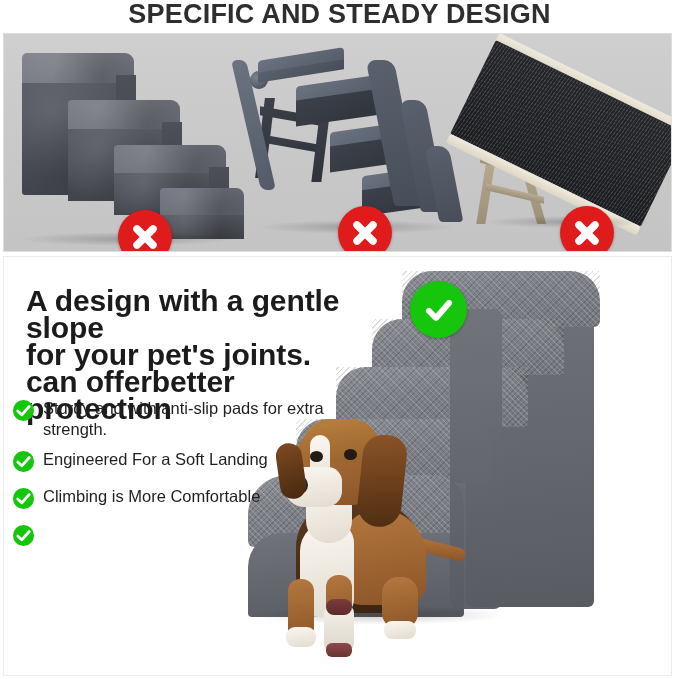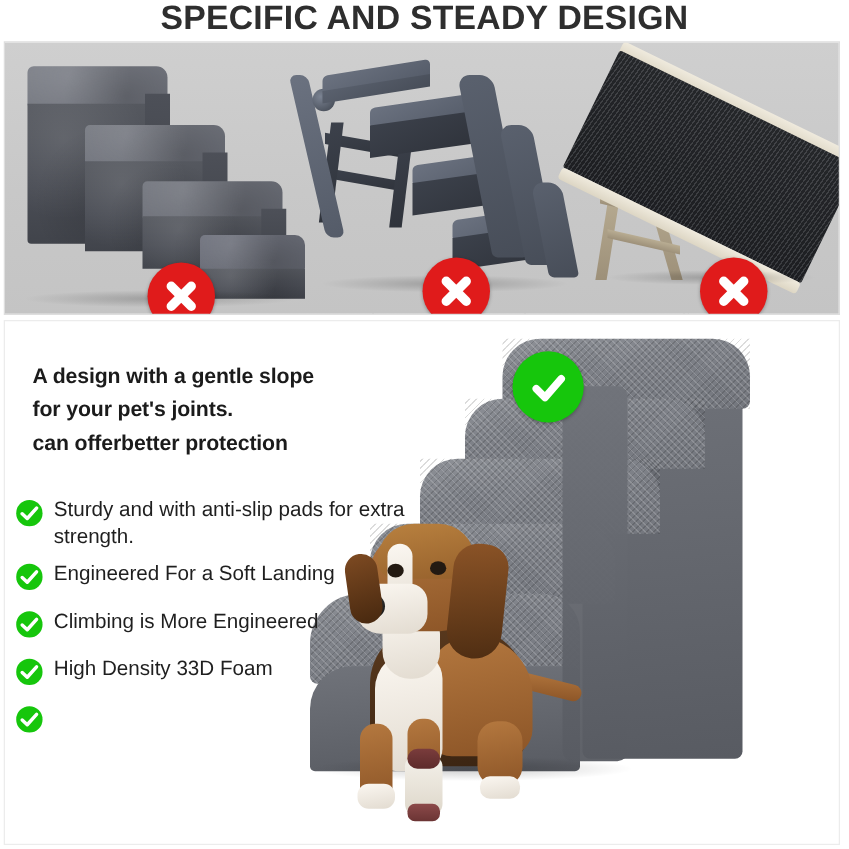--- a/index.html
+++ b/index.html
@@ -79,21 +79,21 @@
 
   
   .bottom-panel{
     position:absolute;left:3px;top:256px;width:669px;height:420px;
     background:#ffffff;border:1px solid #ececec;box-sizing:border-box;
     overflow:hidden;
   }
 
   .headline{
     position:absolute;left:22px;top:30px;width:320px;
-    font-size:17px;font-weight:bold;color:#1b1b1b;
+    font-size:30px;font-weight:bold;color:#1b1b1b;
     line-height:27px;letter-spacing:-.1px;
     z-index:6;
   }
 
   .bullets{position:absolute;left:6px;top:141px;width:330px;z-index:6;}
   .bullet{position:relative;display:flex;align-items:flex-start;margin-bottom:9px;}
   .bullet .bmark{flex:0 0 auto;margin:1px 8px 0 2px;}
   .bullet .btext{
     font-size:16.5px;color:#1f1f1f;line-height:21px;
   }
@@ -411,37 +411,28 @@
         <span class="btext">Engineered For a Soft Landing</span>
       </div>
 
       <div class="bullet">
         <span class="bmark">
           <svg width="23" height="23" viewBox="0 0 24 24">
             <circle cx="12" cy="12" r="11" fill="#16c60c"></circle>
             <polyline points="6,12.5 10.2,16.5 18,7.8" fill="none" stroke="#ffffff" stroke-width="2.9" stroke-linecap="round" stroke-linejoin="round"></polyline>
           </svg>
         </span>
-        <span class="btext">Climbing is More Engineered</span>
-      </div>
+        <span class="btext">Climbing is More Comfortable</span>
+      </div>
+
 
       <div class="bullet">
         <span class="bmark">
           <svg width="23" height="23" viewBox="0 0 24 24">
             <circle cx="12" cy="12" r="11" fill="#16c60c"></circle>
             <polyline points="6,12.5 10.2,16.5 18,7.8" fill="none" stroke="#ffffff" stroke-width="2.9" stroke-linecap="round" stroke-linejoin="round"></polyline>
           </svg>
         </span>
-        <span class="btext">High Density 33D Foam</span>
-      </div>
-
-      <div class="bullet">
-        <span class="bmark">
-          <svg width="23" height="23" viewBox="0 0 24 24">
-            <circle cx="12" cy="12" r="11" fill="#16c60c"></circle>
-            <polyline points="6,12.5 10.2,16.5 18,7.8" fill="none" stroke="#ffffff" stroke-width="2.9" stroke-linecap="round" stroke-linejoin="round"></polyline>
-          </svg>
-        </span>
       </div>
 
     </div>
   </div>
 </div>
 
 </body></html>

